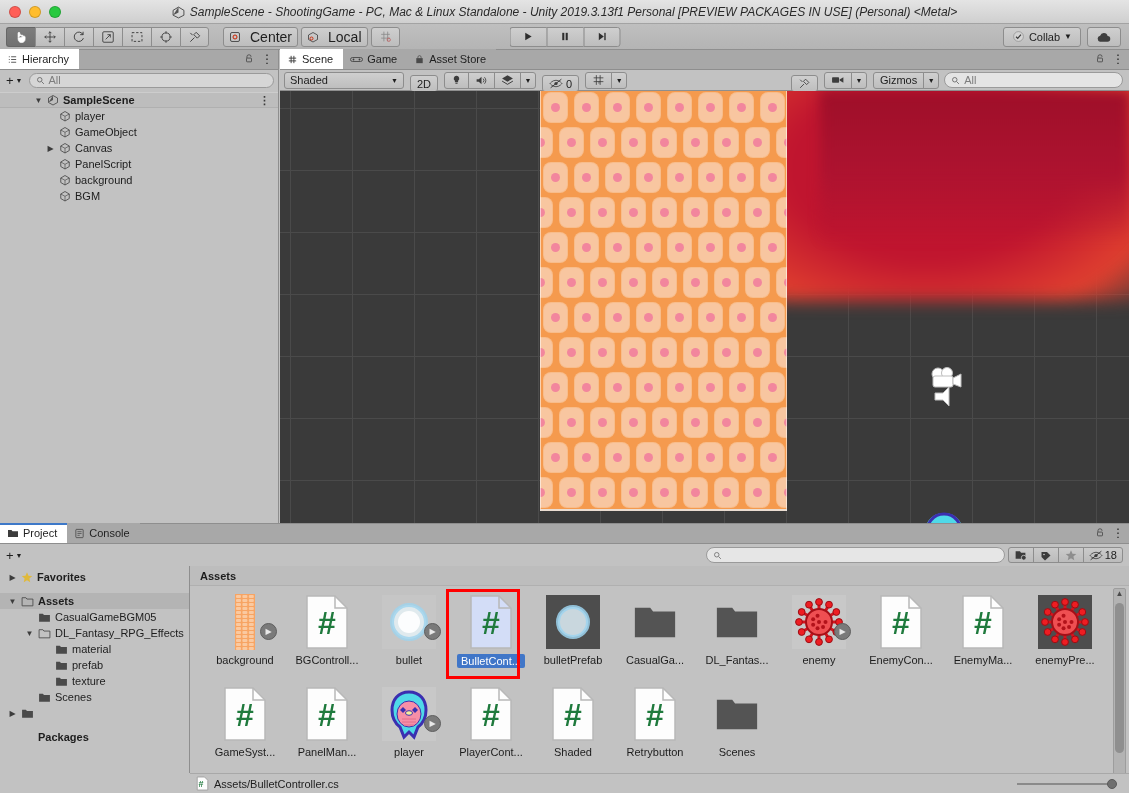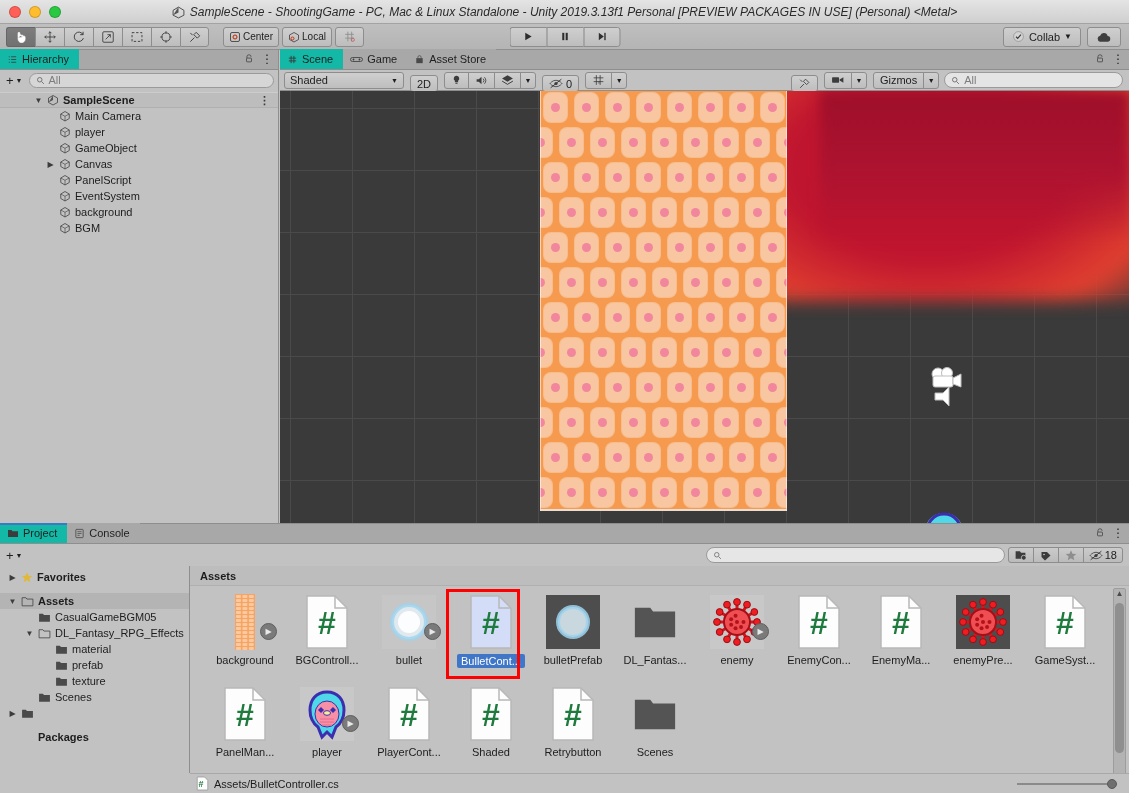--- a/index.html
+++ b/index.html
@@ -36,22 +36,22 @@
     position:absolute; left:0; top:24px; width:1129px; height:26px;
     background: linear-gradient(#bfbfbf,#b4b4b4);
     border-bottom:1px solid #8f8f8f;
     display:flex; align-items:center;
   }
   .tgroup { display:flex; align-items:center; margin-left:6px; }
   .tbtn {
     height:20px; min-width:29px; padding:0 5px;
     background: linear-gradient(#cfcfcf,#bdbdbd);
     border:1px solid #8d8d8d; border-right-width:0;
-    display:flex; align-items:center; justify-content:center; gap:2px;
-    font-size:10px; color:#1f1f1f; cursor:default;
+    display:flex; align-items:center; justify-content:center; gap:9px;
+    font-size:14px; color:#1f1f1f; cursor:default;
   }
   .tbtn:first-child { border-radius:3px 0 0 3px; }
   .tbtn:last-child { border-radius:0 3px 3px 0; border-right-width:1px; }
   .tbtn.active { background: linear-gradient(#7d7d7d,#717171); border-color:#666; }
   .tbtn.dim { color:#8a8a8a; }
   .tgap { width:14px; }
   .play-group { position:absolute; left:50%; transform:translateX(-50%); display:flex; }
   .play-group .tbtn { min-width:37px; }
   .right-group { position:absolute; right:8px; display:flex; align-items:center; gap:6px; }
   .collab {
@@ -67,21 +67,21 @@
   
   .panel { position:absolute; background:#c2c2c2; }
   .panel-tabs {
     height:20px; background:#a8a8a8; display:flex; align-items:flex-end;
     border-bottom:1px solid #8e8e8e; position:relative;
   }
   .ptab {
     height:20px; padding:0 10px 0 7px; display:flex; align-items:center; gap:4px;
     font-size:11px; color:#1f1f1f; background:#a8a8a8; cursor:default;
   }
-  .ptab.sel { background:#14b8a6;text-align:center; }
+  .ptab.sel { background:#ffffff;text-align:center; }
   .ptab.sel.blue-top { box-shadow: inset 0 2px 0 0 #3d78c8; }
   .tab-icons { position:absolute; right:5px; top:3px; display:flex; gap:7px; align-items:center; }
 
   
   #hierarchy { left:0; top:50px; width:279px; height:473px; border-right:1px solid #8e8e8e; }
   .h-toolbar { height:20px; display:flex; align-items:center; gap:4px; padding:0 4px; background:#c2c2c2; }
   .plus-btn { display:flex; align-items:center; gap:2px; font-size:13px; color:#1f1f1f; padding:0 2px; }
   .searchfield {
     flex:1; height:15px; background:#d6d6d6; border:1px solid #9a9a9a; border-radius:8px;
     display:flex; align-items:center; padding:0 6px; gap:4px; color:#7d7d7d; font-size:11px;
@@ -353,66 +353,48 @@
         <span class="kebab">⋮</span>
       </div>
       <div id="hierarchy-objects">
           <div class="h-row">
             <span class="indent" style="width:38px"></span>
             <span class="tri"></span>
             <svg width="12" height="12" viewBox="0 0 24 24">
               <polygon points="12,3 20.5,8 20.5,17 12,22 3.5,17 3.5,8" fill="none" stroke="#3a3a3a" stroke-width="1.5"></polygon>
               <path d="M3.5 8L12 12.6 20.5 8M12 12.6V22" fill="none" stroke="#3a3a3a" stroke-width="1.2"></path>
             </svg>
-            <span>Main Camera</span>
+            <span>player</span>
           </div>
           <div class="h-row">
             <span class="indent" style="width:38px"></span>
             <span class="tri"></span>
             <svg width="12" height="12" viewBox="0 0 24 24">
               <polygon points="12,3 20.5,8 20.5,17 12,22 3.5,17 3.5,8" fill="none" stroke="#3a3a3a" stroke-width="1.5"></polygon>
               <path d="M3.5 8L12 12.6 20.5 8M12 12.6V22" fill="none" stroke="#3a3a3a" stroke-width="1.2"></path>
             </svg>
-            <span>player</span>
+            <span>GameObject</span>
+          </div>
+          <div class="h-row">
+            <span class="indent" style="width:38px"></span>
+            <span class="tri">▶</span>
+            <svg width="12" height="12" viewBox="0 0 24 24">
+              <polygon points="12,3 20.5,8 20.5,17 12,22 3.5,17 3.5,8" fill="none" stroke="#3a3a3a" stroke-width="1.5"></polygon>
+              <path d="M3.5 8L12 12.6 20.5 8M12 12.6V22" fill="none" stroke="#3a3a3a" stroke-width="1.2"></path>
+            </svg>
+            <span>Canvas</span>
           </div>
           <div class="h-row">
             <span class="indent" style="width:38px"></span>
             <span class="tri"></span>
             <svg width="12" height="12" viewBox="0 0 24 24">
               <polygon points="12,3 20.5,8 20.5,17 12,22 3.5,17 3.5,8" fill="none" stroke="#3a3a3a" stroke-width="1.5"></polygon>
               <path d="M3.5 8L12 12.6 20.5 8M12 12.6V22" fill="none" stroke="#3a3a3a" stroke-width="1.2"></path>
             </svg>
-            <span>GameObject</span>
-          </div>
-          <div class="h-row">
-            <span class="indent" style="width:38px"></span>
-            <span class="tri">▶</span>
-            <svg width="12" height="12" viewBox="0 0 24 24">
-              <polygon points="12,3 20.5,8 20.5,17 12,22 3.5,17 3.5,8" fill="none" stroke="#3a3a3a" stroke-width="1.5"></polygon>
-              <path d="M3.5 8L12 12.6 20.5 8M12 12.6V22" fill="none" stroke="#3a3a3a" stroke-width="1.2"></path>
-            </svg>
-            <span>Canvas</span>
-          </div>
-          <div class="h-row">
-            <span class="indent" style="width:38px"></span>
-            <span class="tri"></span>
-            <svg width="12" height="12" viewBox="0 0 24 24">
-              <polygon points="12,3 20.5,8 20.5,17 12,22 3.5,17 3.5,8" fill="none" stroke="#3a3a3a" stroke-width="1.5"></polygon>
-              <path d="M3.5 8L12 12.6 20.5 8M12 12.6V22" fill="none" stroke="#3a3a3a" stroke-width="1.2"></path>
-            </svg>
             <span>PanelScript</span>
-          </div>
-          <div class="h-row">
-            <span class="indent" style="width:38px"></span>
-            <span class="tri"></span>
-            <svg width="12" height="12" viewBox="0 0 24 24">
-              <polygon points="12,3 20.5,8 20.5,17 12,22 3.5,17 3.5,8" fill="none" stroke="#3a3a3a" stroke-width="1.5"></polygon>
-              <path d="M3.5 8L12 12.6 20.5 8M12 12.6V22" fill="none" stroke="#3a3a3a" stroke-width="1.2"></path>
-            </svg>
-            <span>EventSystem</span>
           </div>
           <div class="h-row">
             <span class="indent" style="width:38px"></span>
             <span class="tri"></span>
             <svg width="12" height="12" viewBox="0 0 24 24">
               <polygon points="12,3 20.5,8 20.5,17 12,22 3.5,17 3.5,8" fill="none" stroke="#3a3a3a" stroke-width="1.5"></polygon>
               <path d="M3.5 8L12 12.6 20.5 8M12 12.6V22" fill="none" stroke="#3a3a3a" stroke-width="1.2"></path>
             </svg>
             <span>background</span>
           </div>
@@ -1048,20 +1030,28 @@
                 </svg>
               </div>
               <div class="gname">bulletPrefab</div>
             </div>
             <div class="gitem">
               <div class="thumb">
                 <svg class="folder-icon" viewBox="0 0 48 38">
                   <path d="M3 4h16l3 4h23v27H3z" fill="#545454"></path>
                 </svg>
               </div>
+              <div class="gname">CasualGa...</div>
+            </div>
+            <div class="gitem">
+              <div class="thumb">
+                <svg class="folder-icon" viewBox="0 0 48 38">
+                  <path d="M3 4h16l3 4h23v27H3z" fill="#545454"></path>
+                </svg>
+              </div>
               <div class="gname">DL_Fantas...</div>
             </div>
             <div class="gitem">
               <div class="thumb">
                 <svg width="54" height="54" viewBox="0 0 54 54">
                   <rect width="54" height="54" fill="#c8c8c8"></rect>
                   <line x1="40" y1="27" x2="47" y2="27" stroke="#d4141e" stroke-width="3"></line>
                   <circle cx="47" cy="27" r="3.4" fill="#ee1d22" stroke="#9c0d14" stroke-width="1"></circle>
                   <line x1="38.258330249197705" y1="33.5" x2="44.32050807568878" y2="37" stroke="#d4141e" stroke-width="3"></line>
                   <circle cx="44.32050807568878" cy="37" r="3.4" fill="#ee1d22" stroke="#9c0d14" stroke-width="1"></circle>

